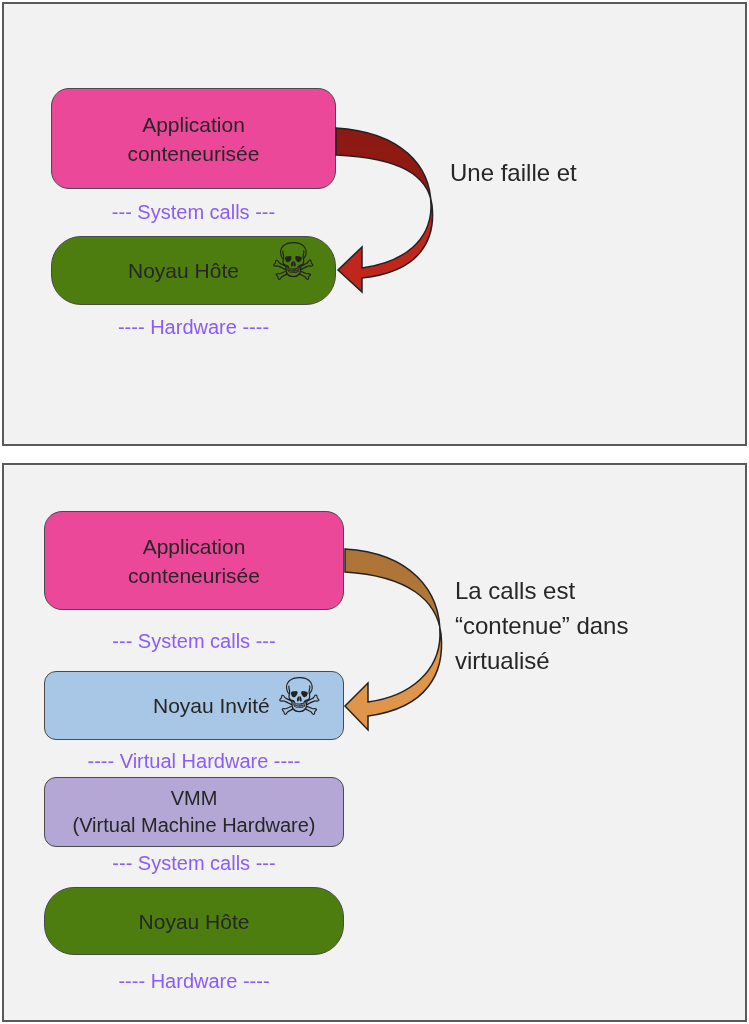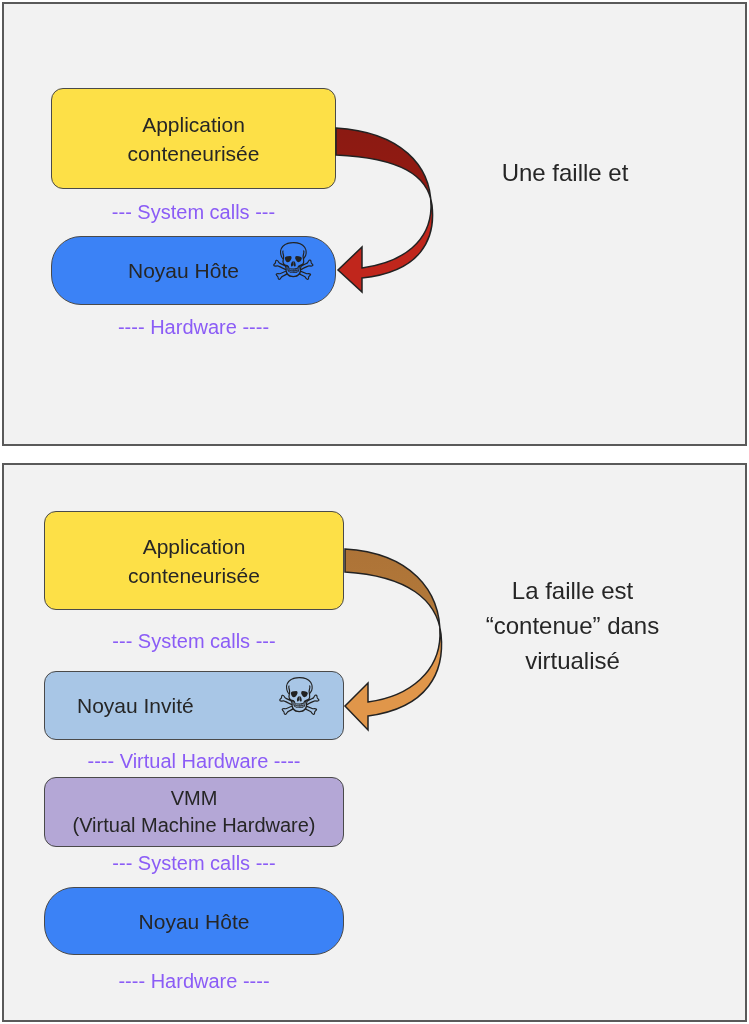--- a/index.html
+++ b/index.html
@@ -4,26 +4,26 @@
 <style>
   html, body { margin: 0; padding: 0; background: #ffffff; }
   body { width: 749px; height: 1024px; position: relative; overflow: hidden;
          font-family: "Liberation Sans", sans-serif; color: #262626; }
   .panel { position: absolute; background: #f2f2f2; border: 2px solid #5a5a5a; box-sizing: border-box; }
   #panel1 { left: 2px; top: 2px; width: 745px; height: 444px; }
   #panel2 { left: 2px; top: 463px; width: 745px; height: 559px; }
   .box { position: absolute; box-sizing: border-box; border: 1.5px solid #4a4a4a; border-radius: 12px;
          display: flex; flex-direction: column; align-items: center; justify-content: center;
          text-align: center; font-size: 21px; line-height: 29px; color: #262626; }
-  .box.app { background: #fde047; }
-  .box.host { background: #3b82f6; border-radius: 30px; }
+  .box.app { background: #ec4899; border-radius: 18px; }
+  .box.host { background: #4d7c0f; border-radius: 30px; }
   .box.guest { background: #a8c6e6; }
   .box.vmm { background: #b4a7d6; font-size: 20px; line-height: 27px; }
   .layer-label { position: absolute; font-size: 20px; text-align: center; white-space: nowrap; color: #8b5cf6; }
-  .caption { position: absolute; font-size: 24px; line-height: 35px; text-align: center; color: #262626; white-space: nowrap; }
+  .caption { position: absolute; font-size: 24px; line-height: 35px; text-align: left; color: #262626; white-space: nowrap; }
   .skull { position: absolute; font-size: 52px; line-height: 1; color: #222; }
   svg.arrow { position: absolute; left: 0; top: 0; overflow: visible; }
 </style>
 </head>
 <body>
 
 <div class="panel" id="panel1"></div>
 
 <div class="box app" style="left:51px; top:88px; width:285px; height:101px;">
   <span>Application</span>
@@ -52,37 +52,37 @@
   <path fill="url(#g1)" stroke="#222" stroke-width="1.5" d="M336,128 C400,132 432,165 431,208 C430,240 405,262 362,268 L362,247 L338,270 L362,292 L362,278 C420,272 436,240 432,205 C428,175 400,158 336,155 Z"></path>
 </svg>
 
 <div class="panel" id="panel2"></div>
 
 <div class="box app" style="left:44px; top:511px; width:300px; height:99px;">
   <span>Application</span>
   <span>conteneurisée</span>
 </div>
 <div class="layer-label" style="left:44px; top:630px; width:300px;">--- System calls ---</div>
-<div class="box guest" style="left:44px; top:671px; width:300px; height:69px; align-items:flex-start; padding-left:32px;">
+<div class="box guest" style="left:44px; top:671px; width:300px; height:69px; align-items:flex-start; padding-left:108px;">
   <span>Noyau Invité</span>
 </div>
 <div class="skull" style="left:276px; top:671px;">☠</div>
 <div class="layer-label" style="left:44px; top:750px; width:300px;">---- Virtual Hardware ----</div>
 <div class="box vmm" style="left:44px; top:777px; width:300px; height:70px;">
   <span>VMM</span>
   <span>(Virtual Machine Hardware)</span>
 </div>
 <div class="layer-label" style="left:44px; top:852px; width:300px;">--- System calls ---</div>
 <div class="box host" style="left:44px; top:887px; width:300px; height:68px;">
   <span>Noyau Hôte</span>
 </div>
 <div class="layer-label" style="left:44px; top:970px; width:300px;">---- Hardware ----</div>
 
 <div class="caption" style="left:455px; top:573px; width:235px;">
-  <div>La faille est</div>
+  <div>La calls est</div>
   <div>“contenue” dans</div>
   <div>virtualisé</div>
 </div>
 
 <svg class="arrow" width="749" height="1024">
   <defs>
     <linearGradient id="g2" x1="0" y1="0" x2="0" y2="1">
       <stop offset="0" stop-color="#ad7337"></stop>
         <stop offset="0.45" stop-color="#b47a3a"></stop>
       <stop offset="0.55" stop-color="#e0964a"></stop>

